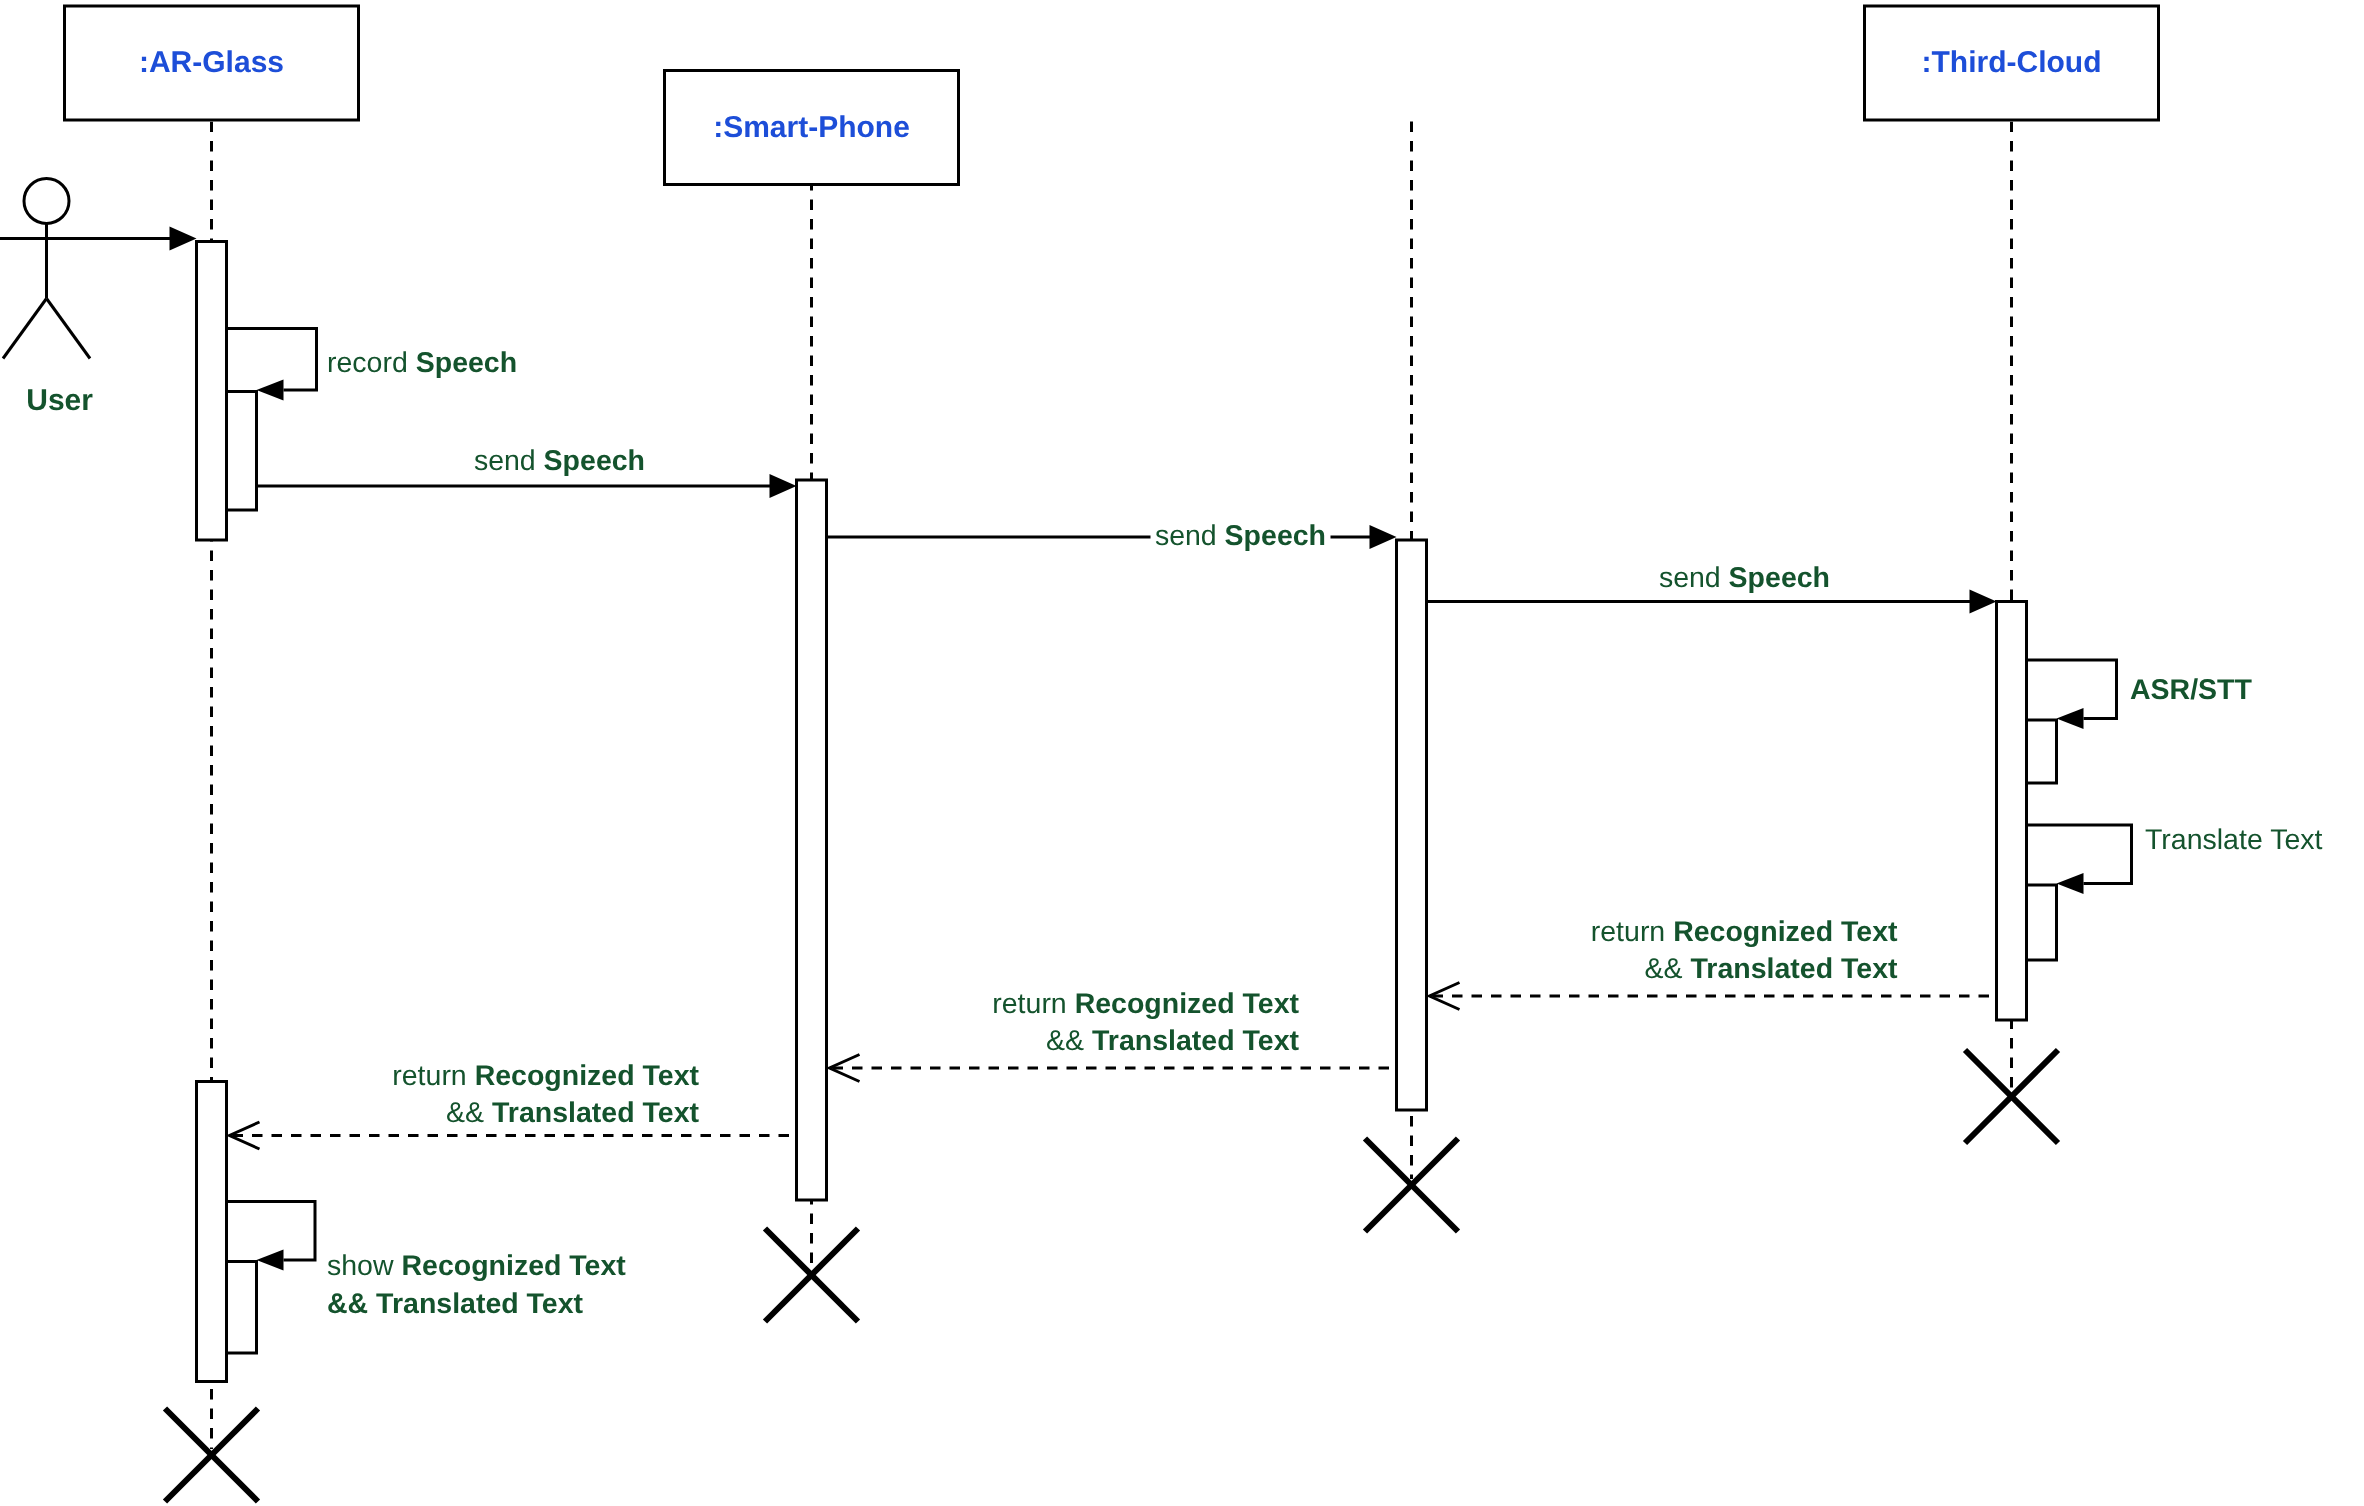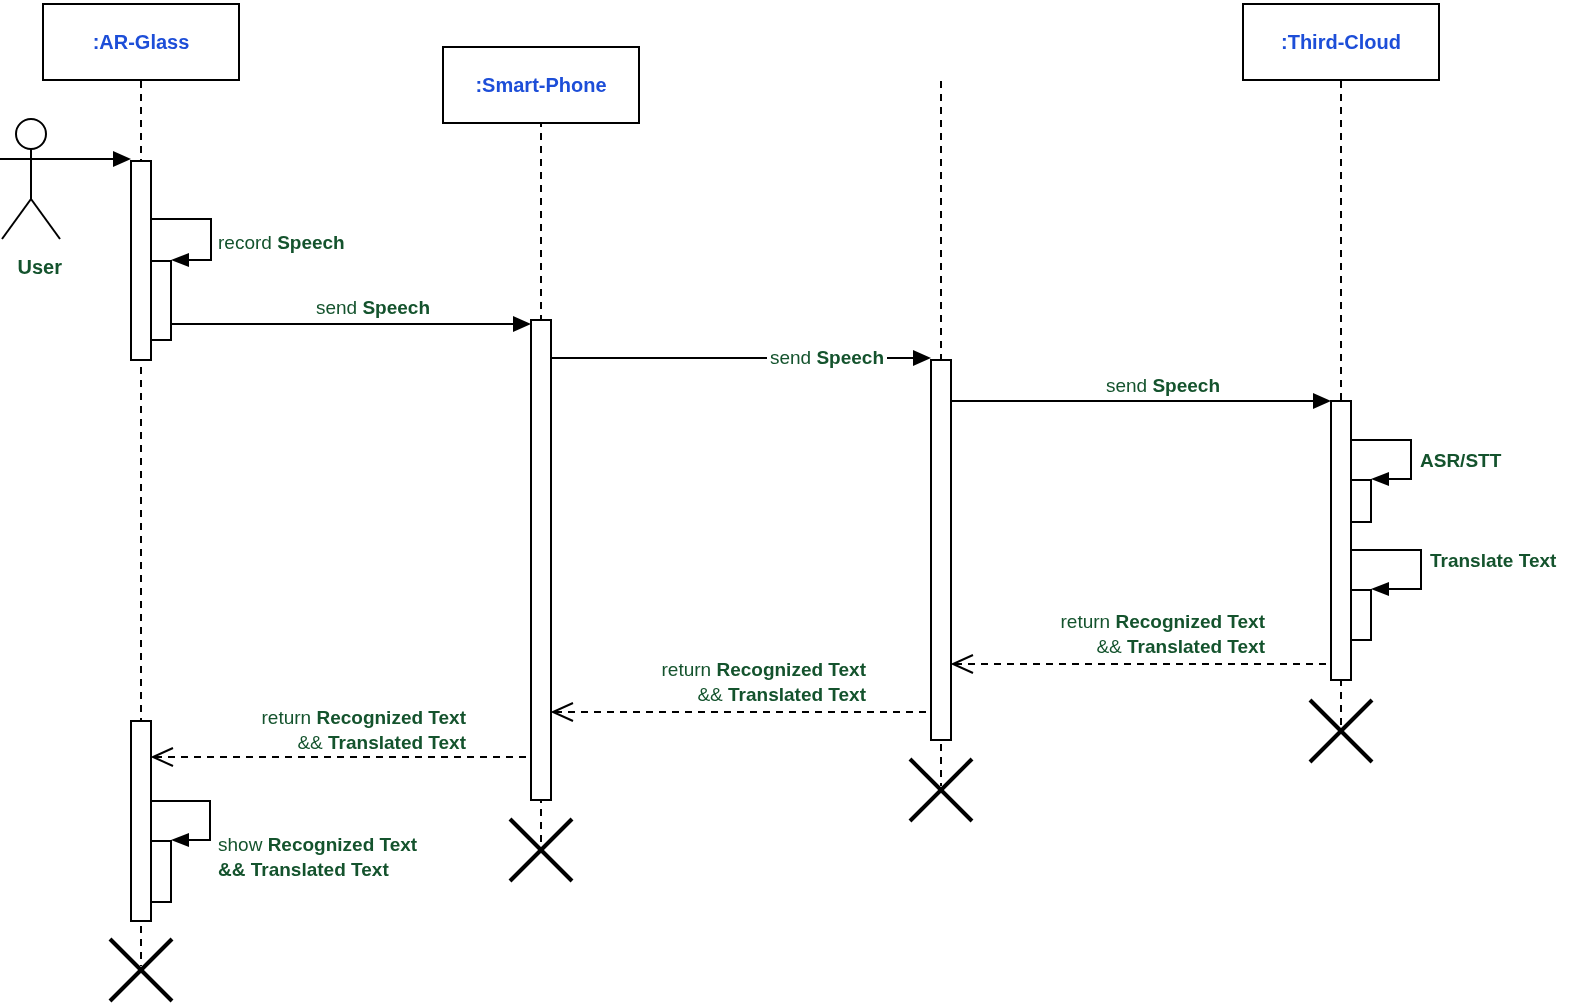--- a/index.html
+++ b/index.html
@@ -156,21 +156,21 @@
   <div class="lbl center" style="left:733px;top:346px;width:154px;">
     <span class="online"><span>send</span> <span class="b">Speech</span></span>
   </div>
 
   <div class="lbl center" style="left:1060px;top:374px;width:160px;">
     <span>send</span> <span class="b">Speech</span>
   </div>
 
   <div class="lbl b" style="left:1420px;top:449px;font-weight:bold;">ASR/STT</div>
 
-  <div class="lbl" style="left:1430px;top:549px;font-weight:bold;">Translate Text</div>
+  <div class="lbl" style="left:1430px;top:549px;font-weight:normal;">Translate Text</div>
 
   <div class="lbl two center" style="left:1015px;top:609px;width:250px;">
     <div><span>return</span> <span class="b">Recognized Text</span></div>
     <div><span>&amp;&amp;</span> <span class="b">Translated Text</span></div>
   </div>
 
   <div class="lbl two center" style="left:616px;top:657px;width:250px;">
     <div><span>return</span> <span class="b">Recognized Text</span></div>
     <div><span>&amp;&amp;</span> <span class="b">Translated Text</span></div>
   </div>

